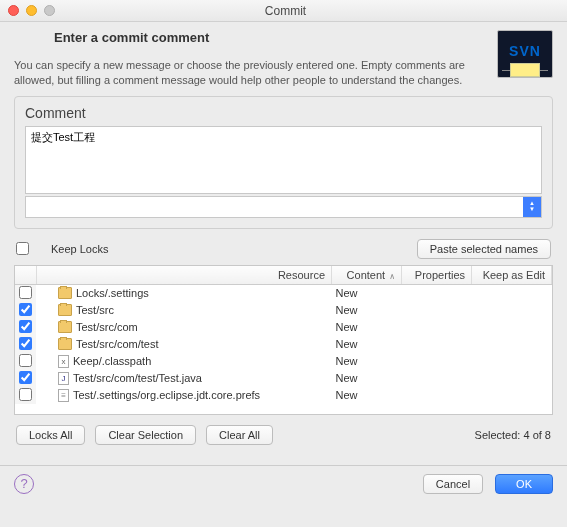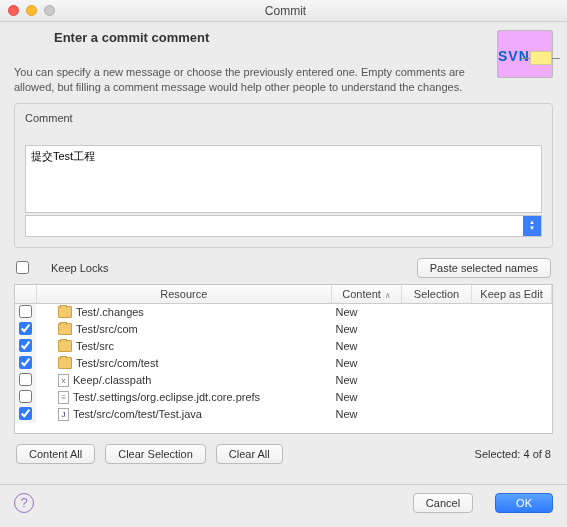--- a/index.html
+++ b/index.html
@@ -7,59 +7,59 @@
 .titlebar { height: 22px; background: linear-gradient(#f6f6f6, #e8e8e8); border-bottom: 1px solid #d0d0d0; display: flex; align-items: center; padding: 0 8px; position: relative; }
 .traffic { display: flex; gap: 7px; }
 .dot { width: 11px; height: 11px; border-radius: 50%; }
 .dot.red { background: #ff5f57; border: 0.5px solid #e04740; }
 .dot.yellow { background: #ffbd2e; border: 0.5px solid #dfa023; }
 .dot.green { background: #c9c9c9; border: 0.5px solid #b0b0b0; }
 .title { position: absolute; left: 4px; right: 0; text-align: center; font-size: 12px; color: #4a4a4a; }
 .content { padding: 8px 14px 10px 14px; }
 .header { display: flex; gap: 12px; margin-bottom: 8px; }
 .htxt { flex: 1; }
-.htxt h2 { font-size: 13px; font-weight: bold; margin-bottom: 20px; padding-left: 40px; }
+.htxt h2 { font-size: 13px; font-weight: bold; margin-bottom: 13px; padding-left: 40px; }
 .htxt p { font-size: 11px; color: #555; line-height: 1.35; }
-.svnlogo { width: 56px; height: 48px; border: 1px solid #bbb; background: #f0abfc; display: flex; flex-direction: row; align-items: center; justify-content: flex-end; padding-top: 3px; border-radius: 2px; }
+.svnlogo { width: 56px; height: 48px; border: 1px solid #bbb; background: #0f172a; display: flex; flex-direction: column; align-items: center; justify-content: flex-end; padding-top: 3px; border-radius: 2px; }
 .svnlogo .t { font-weight: bold; font-size: 14px; color: #0066cc; letter-spacing: 1px; }
 .svnlogo .b { width: 30px; height: 14px; background: #ffee88; border: 1px solid #cc9; margin-top: 4px; position: relative; }
 .svnlogo .b::before, .svnlogo .b::after { content: ''; position: absolute; width: 8px; height: 1px; background: #888; top: 6px; }
 .svnlogo .b::before { left: -9px; } .svnlogo .b::after { right: -9px; }
 .group { border: 1px solid #cfcfcf; border-radius: 4px; padding: 8px 10px 10px; background: #ececec; margin-bottom: 8px; }
-.glabel { font-size: 11px; color: #444; margin-bottom: 21px; }
+.glabel { font-size: 14px; color: #444; margin-bottom: 5px; }
 .txtarea { width: 100%; height: 68px; background: #fff; border: 1px solid #c8c8c8; padding: 3px 5px; font-size: 11px; resize: none; font-family: inherit; }
 .choose { font-size: 11px; color: #444; margin: 8px 0 5px; }
 .combo { width: 100%; height: 22px; border: 1px solid #c8c8c8; background: #fff; display: flex; }
 .combo-inp { flex: 1; }
 .combo-btn { width: 18px; background: #3d7eff; display: flex; flex-direction: column; align-items: center; justify-content: center; gap: 1px; }
 .combo-btn span { font-size: 6px; color: #fff; line-height: 5px; }
 .row1 { display: flex; justify-content: space-between; align-items: center; margin: 10px 2px 6px; }
 .chk { display: flex; align-items: center; gap: 22px; font-size: 11px; }
 .chk input { width: 13px; height: 13px; }
 .btn { background: linear-gradient(#fdfdfd, #f0f0f0); border: 1px solid #bcbcbc; border-radius: 4px; padding: 3px 12px; font-size: 11px; color: #333; cursor: pointer; }
 .tablewrap { border: 1px solid #c8c8c8; background: #fff; height: 150px; overflow: auto; }
 table { width: 100%; border-collapse: collapse; font-size: 11px; }
-th { background: linear-gradient(#fdfdfd,#f1f1f1); border-right: 1px solid #ddd; border-bottom: 1px solid #ccc; padding: 3px 6px; text-align: center; font-weight: normal; color: #444; }
+th { background: linear-gradient(#fdfdfd,#f1f1f1); border-right: 1px solid #ddd; border-bottom: 1px solid #ccc; padding: 3px 6px; text-align: right; font-weight: normal; color: #444; }
 th.sort::after { content: '∧'; font-size: 8px; margin-left: 4px; color: #888; }
 td { padding: 1px 4px; border: none; height: 17px; vertical-align: middle; }
 td.cbcell { width: 20px; text-align: center; background: #f5f5f5; }
 td.cbcell input { accent-color: #2f7bff; }
 .fname { display: flex; align-items: center; gap: 4px; padding-left: 18px; }
 .ico { width: 14px; height: 12px; display: inline-block; }
 .ico.folder { background: #f2c96b; border: 0.5px solid #c9a24a; border-radius: 1px; position: relative; }
 .ico.folder::before { content:''; position:absolute; top:-2px; left:1px; width:5px; height:2px; background:#f2c96b; border:0.5px solid #c9a24a; border-bottom:none; }
 .ico.file { background:#fff; border:0.5px solid #aaa; width:11px; height:13px; }
 .ico.file.x::after { content:'x'; font-size:8px; color:#666; display:block; text-align:center; line-height:11px; }
 .ico.file.j::after { content:'J'; font-size:8px; color:#338; display:block; text-align:center; line-height:11px; }
 .ico.file.t::after { content:'≡'; font-size:8px; color:#888; display:block; text-align:center; line-height:11px; }
 .row2 { display: flex; justify-content: space-between; align-items: center; margin: 10px 2px 0; }
 .row2 .left { display: flex; gap: 10px; }
 .footer { border-top: 1px solid #ccc; padding: 8px 14px; display: flex; justify-content: space-between; align-items: center; margin-top: 10px; }
 .help { width: 20px; height: 20px; border: 1.5px solid #9a6fc1; border-radius: 50%; display: flex; align-items: center; justify-content: center; color: #9a6fc1; font-size: 13px; }
-.fbtns { display: flex; gap: 22px; padding-left: 8px; }
+.fbtns { display: flex; gap: 12px; padding-left: 8px; }
 .btn.primary { background: linear-gradient(#5aa2ff,#2f7bff); color: #fff; border-color: #2a6de0; padding: 3px 20px; }
 </style>
 </head>
 <body>
 
 <div class="titlebar">
   <div class="traffic">
     <div class="dot red"></div>
     <div class="dot yellow"></div>
     <div class="dot green"></div>
@@ -99,55 +99,55 @@
     <button class="btn">Paste selected names</button>
   </div>
 
   <div class="tablewrap">
     <table>
       <thead>
         <tr>
           <th style="width:20px"></th>
           <th>Resource</th>
           <th class="sort" style="width:70px">Content</th>
-          <th style="width:70px">Selection</th>
+          <th style="width:70px">Properties</th>
           <th style="width:80px">Keep as Edit</th>
         </tr>
       </thead>
       <tbody id="tbody">
           <tr>
             <td class="cbcell"><input type="checkbox" style=""></td>
             <td>
               <div class="fname">
                 <span class="ico folder"></span>
-                <span>Test/.changes</span>
+                <span>Locks/.settings</span>
+              </div>
+            </td>
+            <td>New</td>
+            <td></td>
+            <td></td>
+          </tr>
+          <tr>
+            <td class="cbcell"><input type="checkbox" checked="" style=""></td>
+            <td>
+              <div class="fname">
+                <span class="ico folder"></span>
+                <span>Test/src</span>
               </div>
             </td>
             <td>New</td>
             <td></td>
             <td></td>
           </tr>
           <tr>
             <td class="cbcell"><input type="checkbox" checked="" style=""></td>
             <td>
               <div class="fname">
                 <span class="ico folder"></span>
                 <span>Test/src/com</span>
-              </div>
-            </td>
-            <td>New</td>
-            <td></td>
-            <td></td>
-          </tr>
-          <tr>
-            <td class="cbcell"><input type="checkbox" checked="" style=""></td>
-            <td>
-              <div class="fname">
-                <span class="ico folder"></span>
-                <span>Test/src</span>
               </div>
             </td>
             <td>New</td>
             <td></td>
             <td></td>
           </tr>
           <tr>
             <td class="cbcell"><input type="checkbox" checked="" style=""></td>
             <td>
               <div class="fname">
@@ -165,50 +165,50 @@
               <div class="fname">
                 <span class="ico file x"></span>
                 <span>Keep/.classpath</span>
               </div>
             </td>
             <td>New</td>
             <td></td>
             <td></td>
           </tr>
           <tr>
+            <td class="cbcell"><input type="checkbox" checked="" style=""></td>
+            <td>
+              <div class="fname">
+                <span class="ico file j"></span>
+                <span>Test/src/com/test/Test.java</span>
+              </div>
+            </td>
+            <td>New</td>
+            <td></td>
+            <td></td>
+          </tr>
+          <tr>
             <td class="cbcell"><input type="checkbox" style=""></td>
             <td>
               <div class="fname">
                 <span class="ico file t"></span>
                 <span>Test/.settings/org.eclipse.jdt.core.prefs</span>
               </div>
             </td>
             <td>New</td>
             <td></td>
             <td></td>
           </tr>
-          <tr>
-            <td class="cbcell"><input type="checkbox" checked="" style=""></td>
-            <td>
-              <div class="fname">
-                <span class="ico file j"></span>
-                <span>Test/src/com/test/Test.java</span>
-              </div>
-            </td>
-            <td>New</td>
-            <td></td>
-            <td></td>
-          </tr>
         </tbody>
     </table>
   </div>
 
   <div class="row2">
     <div class="left">
-      <button class="btn">Content All</button>
+      <button class="btn">Locks All</button>
       <button class="btn">Clear Selection</button>
       <button class="btn">Clear All</button>
     </div>
     <div>Selected: 4 of 8</div>
   </div>
 </div>
 
 <div class="footer">
   <div class="help">?</div>
   <div class="fbtns">

